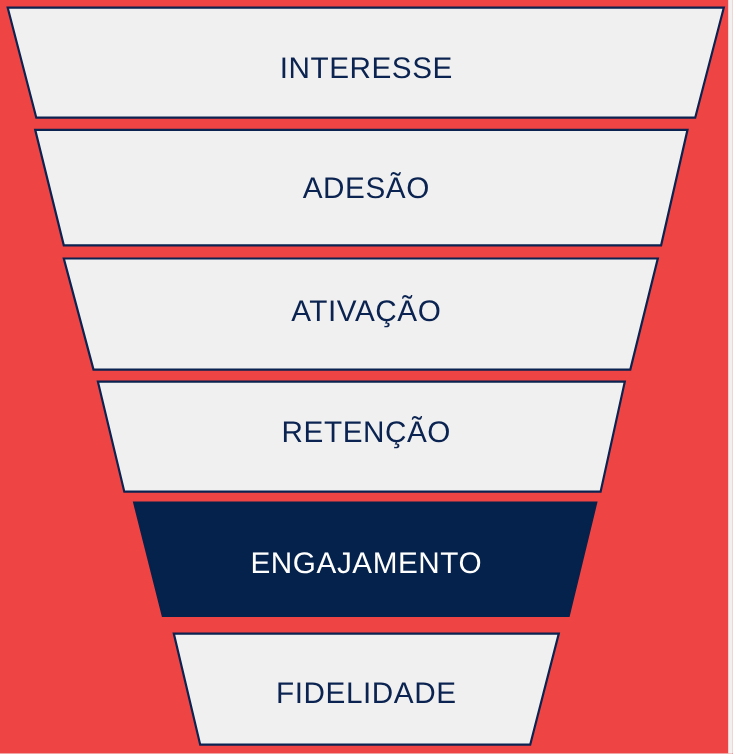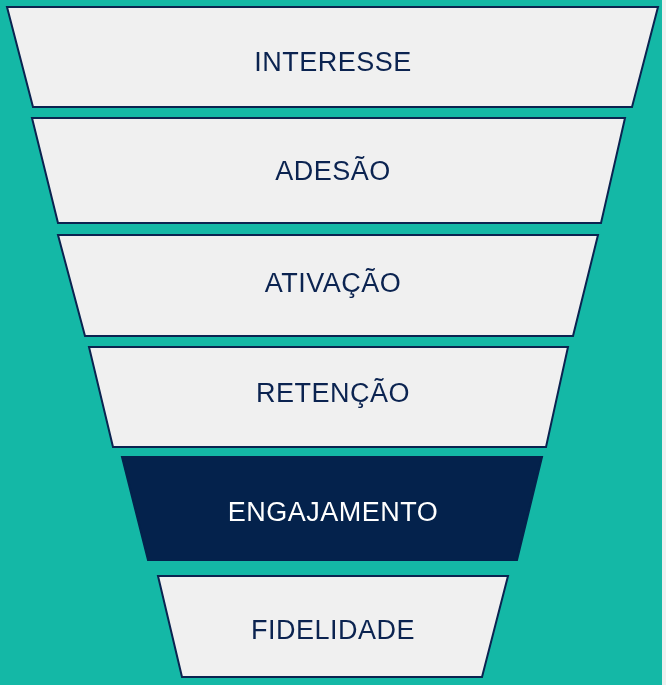--- a/index.html
+++ b/index.html
@@ -11,21 +11,21 @@
   body {
     width: 666px;
     height: 685px;
     overflow: hidden;
     font-family: "Liberation Sans", sans-serif;
   }
   #funnel-root {
     position: relative;
     width: 662px;
     height: 685px;
-    background: #14b8a6;
+    background: #ef4444;
   }
   #funnel-svg {
     display: block;
     width: 666px;
     height: 685px;
   }
   .funnel-stage-shape {
     stroke-width: 2;
     stroke-linejoin: miter;
   }

